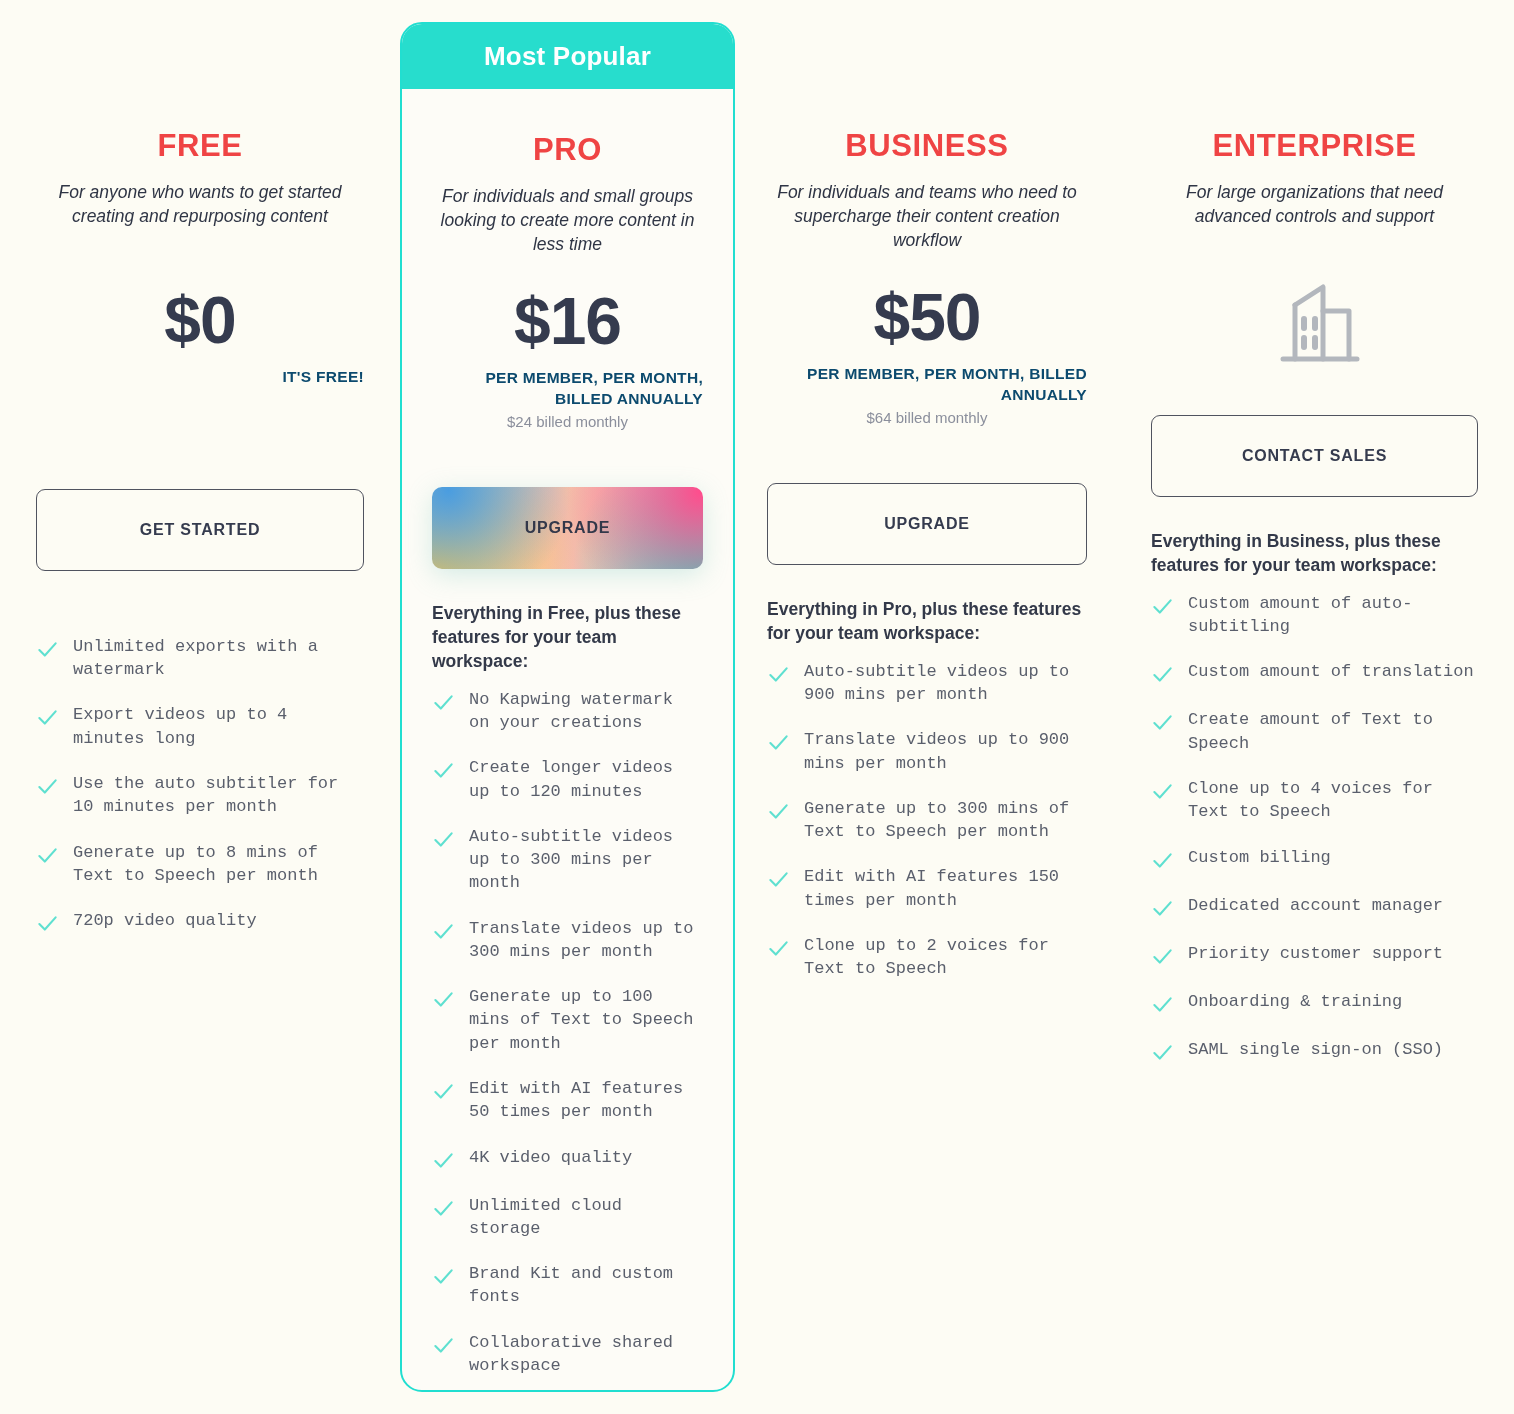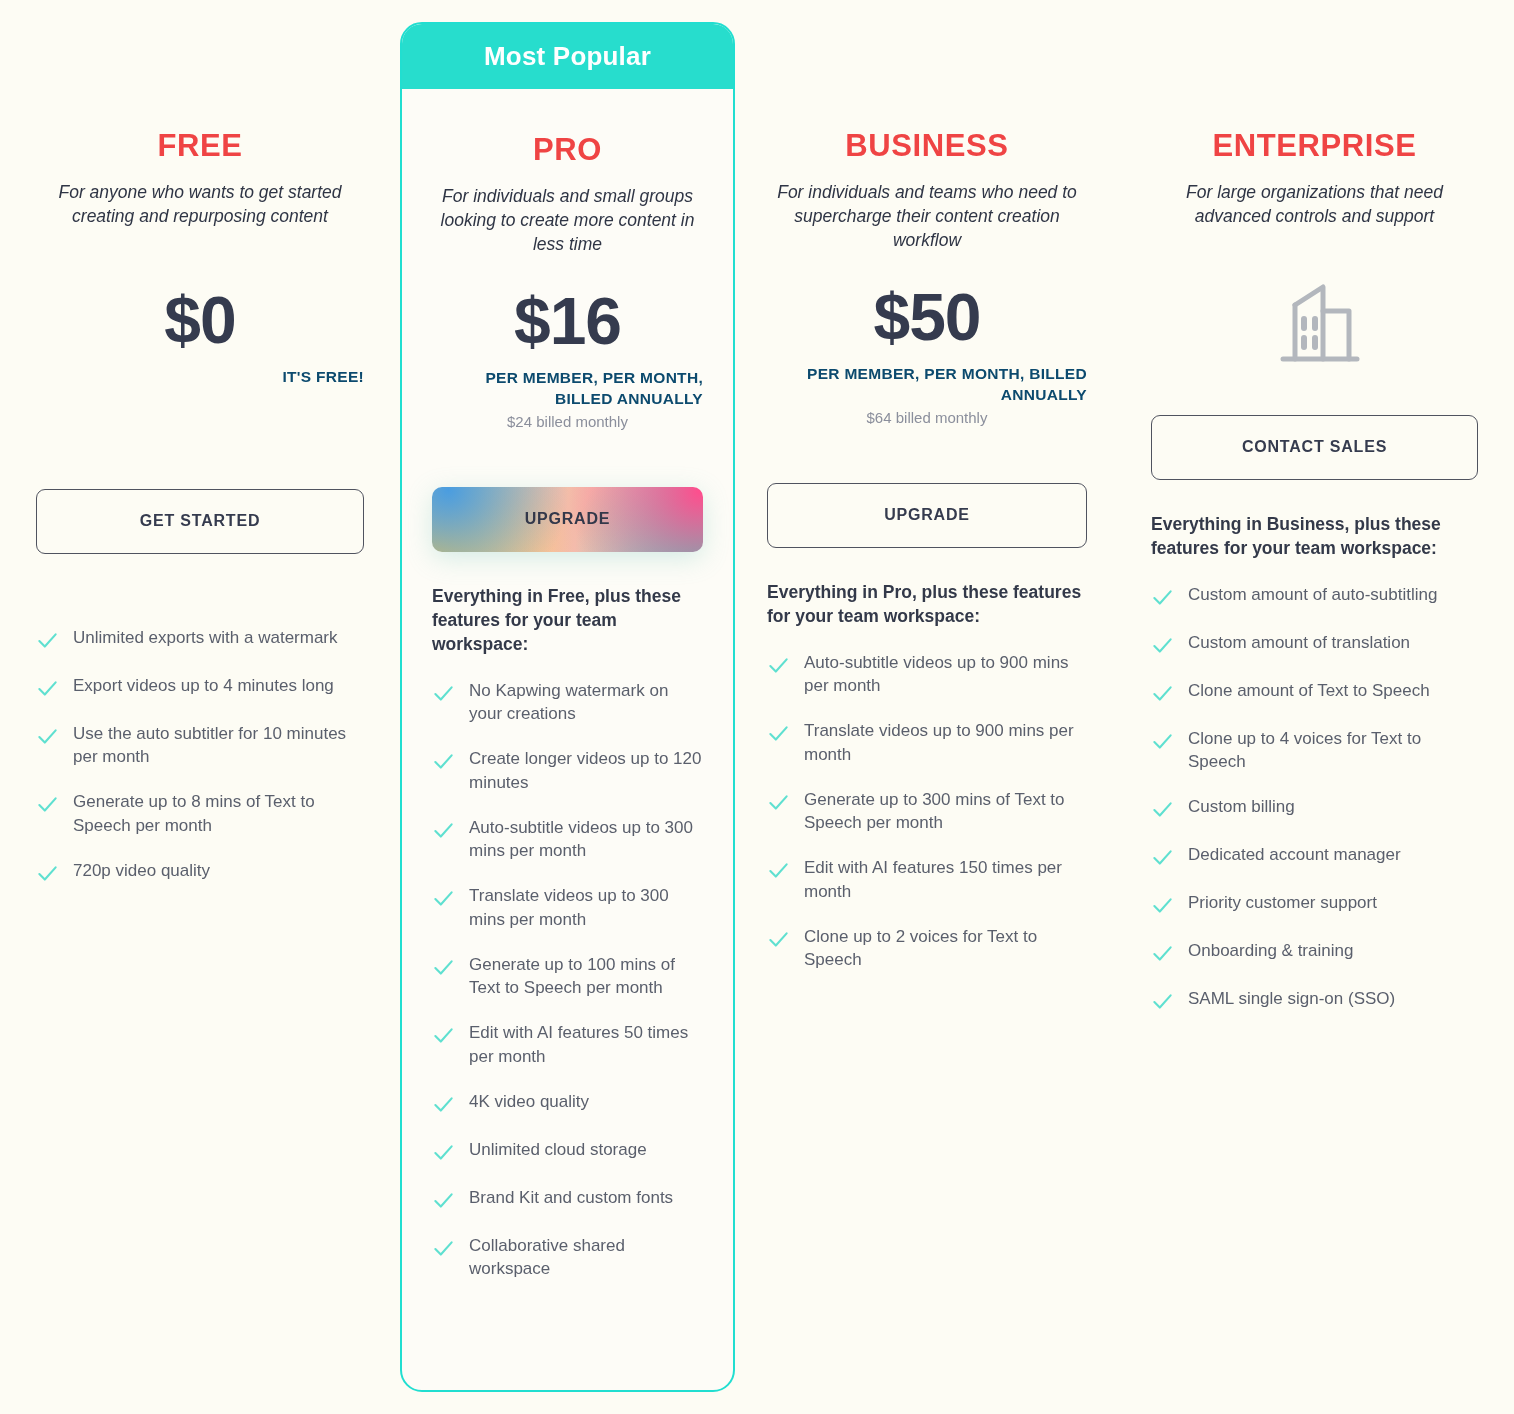--- a/index.html
+++ b/index.html
@@ -109,21 +109,21 @@
   .enterprise-icon {
     display: flex;
     justify-content: center;
   }
 
   
   .cta {
     display: flex;
     align-items: center;
     justify-content: center;
-    height: 65px;
+    height: 82px;
     border: 1.5px solid #50535f;
     border-radius: 9px;
     background: transparent;
     font-family: inherit;
     font-size: 16px;
     font-weight: bold;
     letter-spacing: 0.8px;
     color: #353b4e;
     width: 100%;
     cursor: pointer;
@@ -145,21 +145,22 @@
 
   
   .features-intro {
     font-size: 17.5px;
     font-weight: bold;
     line-height: 1.37;
     color: #333949;
   }
   .features {
     list-style: none;
-    margin-top: 22px;
+    margin-top: 14px;
+    font-family: Liberation Mono, monospace;
   }
   .feature {
     display: flex;
     align-items: flex-start;
     gap: 14px;
     margin-bottom: 22px;
   }
   .feature .check {
     flex: 0 0 auto;
     width: 23px;
@@ -386,21 +387,21 @@
           <li class="feature">
             <span class="check"><svg viewBox="0 0 24 24" fill="none" width="23" height="23">
                 <path d="M3.5 12.6 L9.2 18.3 L20.5 5.6" stroke="#5FE0D0" stroke-width="2.2" stroke-linecap="round" stroke-linejoin="round"></path>
               </svg></span>
             <span class="label">Custom amount of translation</span>
           </li>
           <li class="feature">
             <span class="check"><svg viewBox="0 0 24 24" fill="none" width="23" height="23">
                 <path d="M3.5 12.6 L9.2 18.3 L20.5 5.6" stroke="#5FE0D0" stroke-width="2.2" stroke-linecap="round" stroke-linejoin="round"></path>
               </svg></span>
-            <span class="label">Clone amount of Text to Speech</span>
+            <span class="label">Create amount of Text to Speech</span>
           </li>
           <li class="feature">
             <span class="check"><svg viewBox="0 0 24 24" fill="none" width="23" height="23">
                 <path d="M3.5 12.6 L9.2 18.3 L20.5 5.6" stroke="#5FE0D0" stroke-width="2.2" stroke-linecap="round" stroke-linejoin="round"></path>
               </svg></span>
             <span class="label">Clone up to 4 voices for Text to Speech</span>
           </li>
           <li class="feature">
             <span class="check"><svg viewBox="0 0 24 24" fill="none" width="23" height="23">
                 <path d="M3.5 12.6 L9.2 18.3 L20.5 5.6" stroke="#5FE0D0" stroke-width="2.2" stroke-linecap="round" stroke-linejoin="round"></path>

